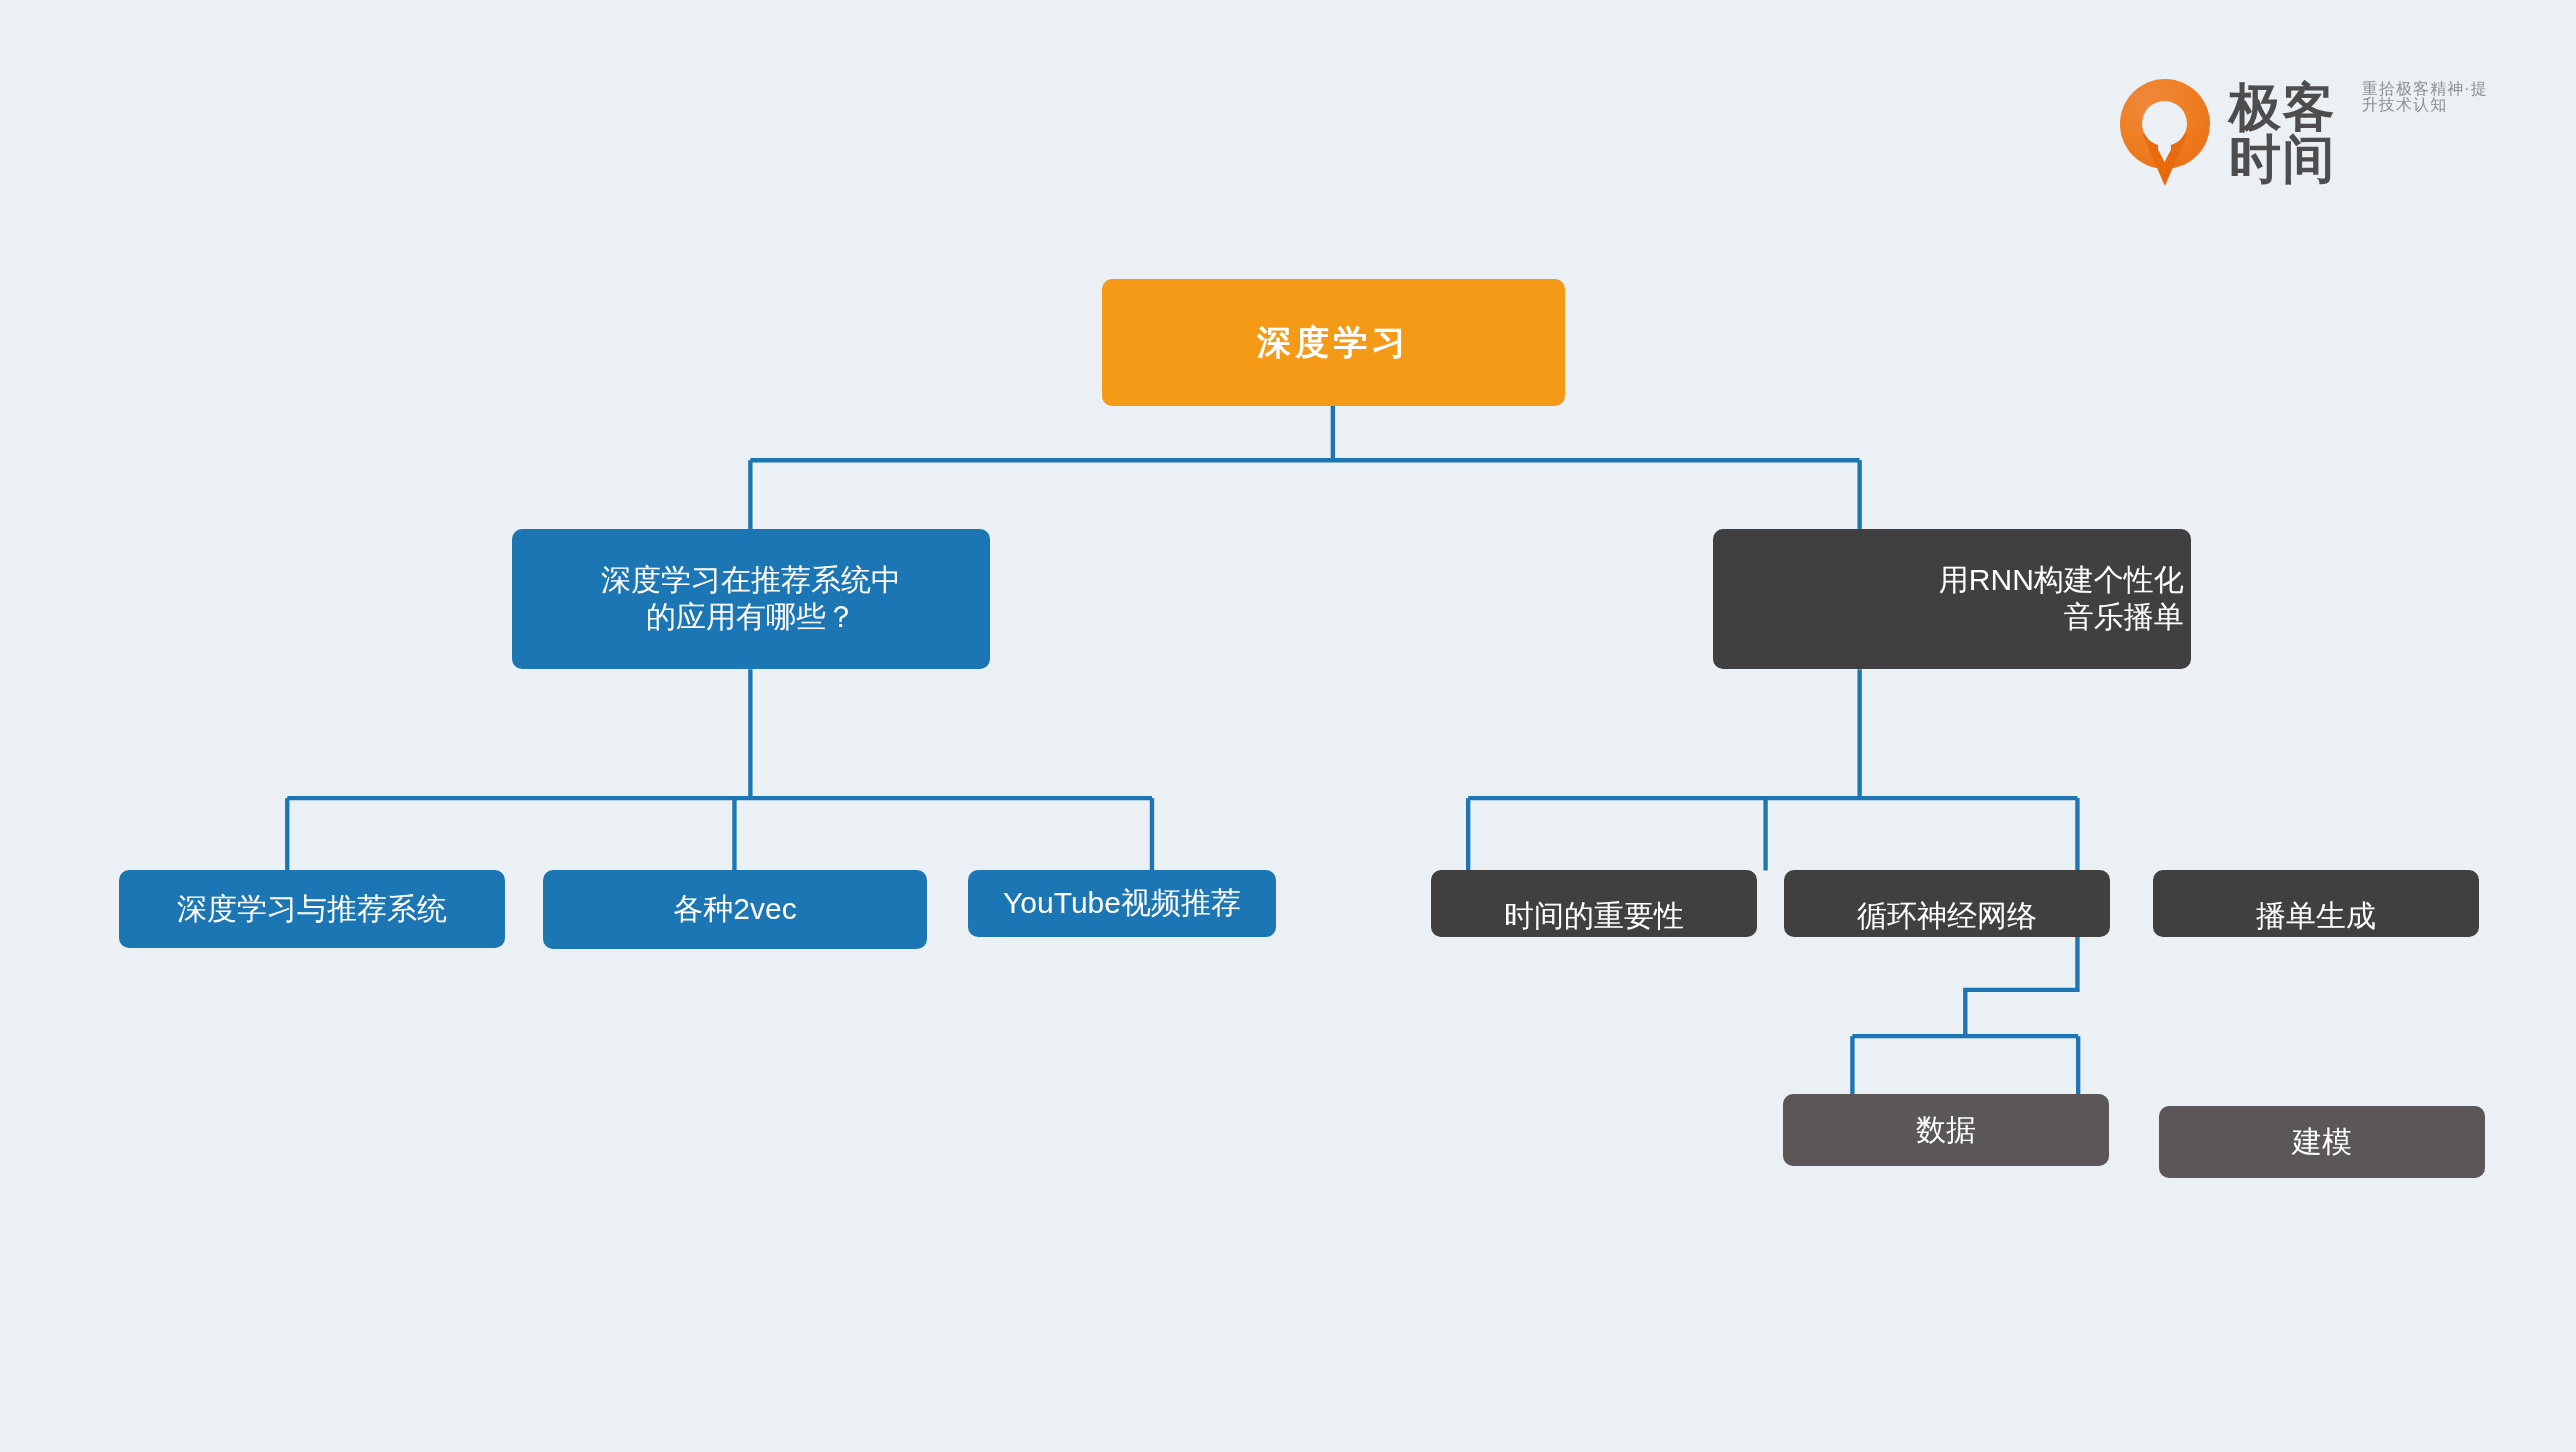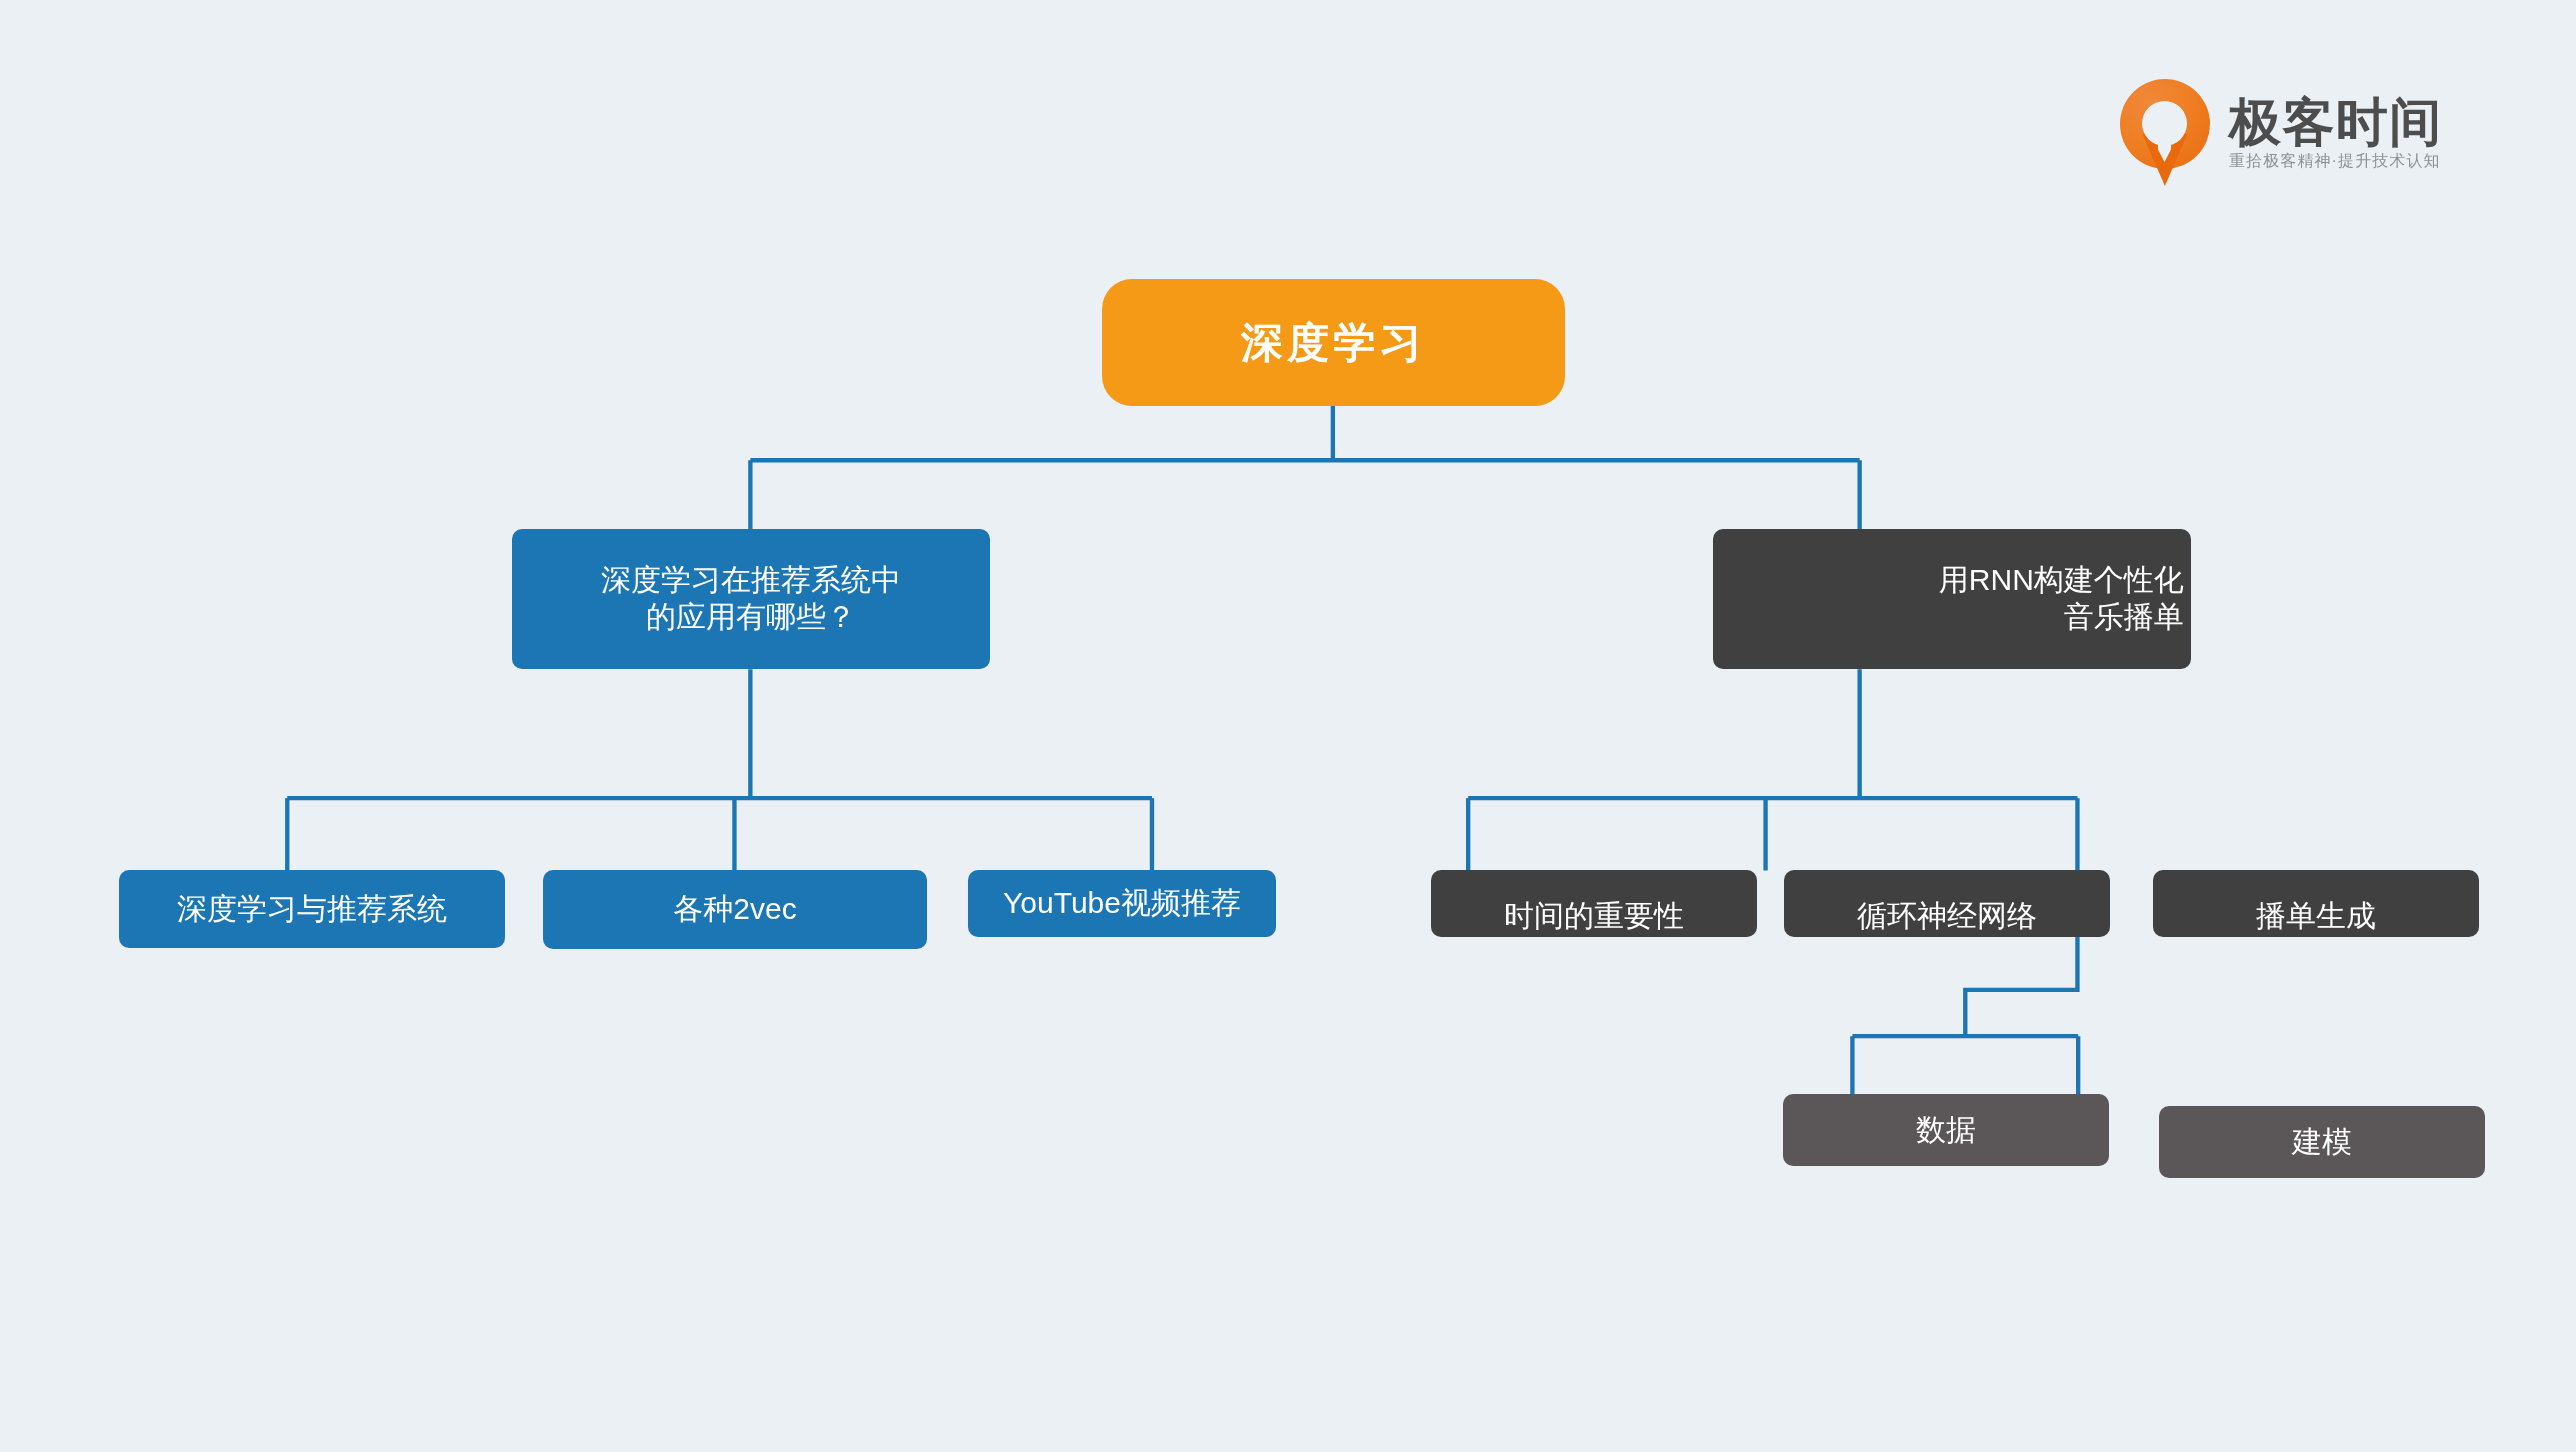--- a/index.html
+++ b/index.html
@@ -75,21 +75,21 @@
     position: absolute;
     left: 38px;
     top: 38px;
     width: 13px;
     height: 45px;
     background: #ebf0f4;
     clip-path: polygon(0 0, 100% 0, 100% 72%, 50% 100%, 0 72%);
   }
   #logo-text {
     display: flex;
-    flex-direction: column;
+    flex-direction: row;
     justify-content: center;
     gap: 4.3px;
   }
   #logo-title {
     font-size: 52px;
     line-height: 1;
     font-weight: bold;
     color: #4d4d4d;
     letter-spacing: 1.4px;
   }
@@ -113,21 +113,21 @@
     box-sizing: border-box;
     border-radius: 10px;
     display: flex;
     align-items: center;
     justify-content: center;
     text-align: center;
     color: #ffffff;
     line-height: 1.22;
     padding: 2.9px 7.2px;
   }
-  .node-root   { background: #f49a16; font-size: 42px; font-weight: bold; letter-spacing: 4.3px; border-radius: 30px; }
+  .node-root   { background: #f49a16; font-size: 34px; font-weight: bold; letter-spacing: 4.3px; }
   .node-blue   { background: #1b76b3; font-size: 30px; }
   .node-green  { background: #404040; font-size: 30px; align-items: flex-end; }
   .node-gray   { background: #5b5657; font-size: 30px; }
   .node-leaf   { font-size: 30px; }
 </style>
 </head>
 <body>
 
 <div id="canvas">
 

